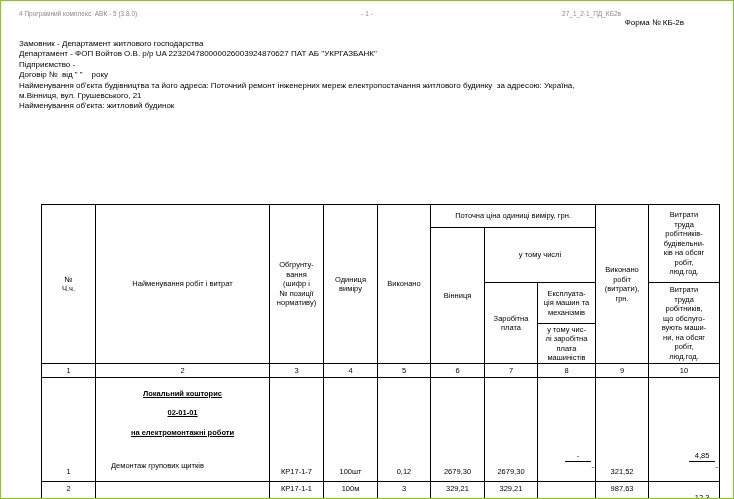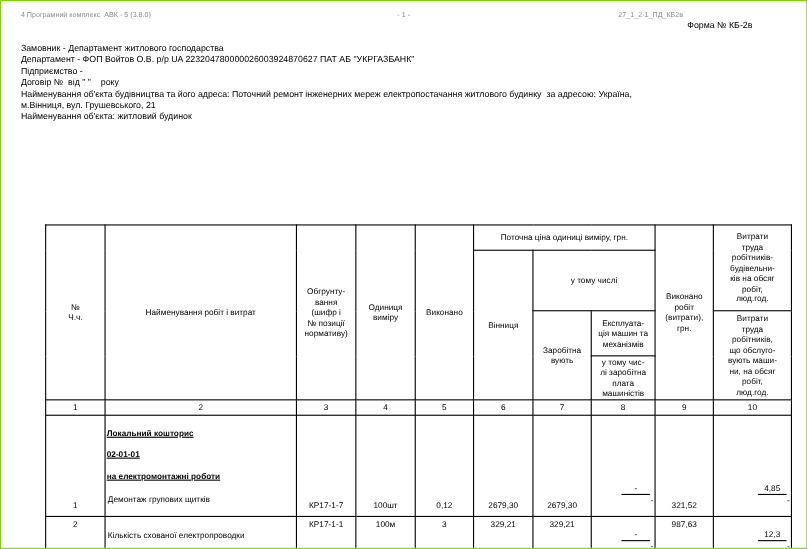--- a/index.html
+++ b/index.html
@@ -31,22 +31,22 @@
     white-space:pre-line; line-height:9.5px; overflow:hidden;
   }
   tr.h1 { height:23px; } tr.h2 { height:55px; } tr.h3 { height:41px; } tr.h4 { height:40px; }
   tr.nrow { height:14px; } tr.nrow td { line-height:12px; }
   tr.r1 { height:46px; } tr.r2 { height:29px; }
 
   tr.r1 td { vertical-align:bottom; padding-bottom:4px; }
   tr.r2 td { vertical-align:top; padding-top:2px; border-bottom:none; }
 
   td.namecell { text-align:left; vertical-align:top !important; padding:1px 1px 0 1px !important; }
-  .sec { text-align:left; font-weight:bold; text-decoration:underline; line-height:10px; }
-  .nm { text-align:left; padding-left:1px; margin-top:2px; line-height:10px; }
+  .sec { text-align:center; font-weight:bold; text-decoration:underline; line-height:10px; }
+  .nm { text-align:left; padding-left:14px; margin-top:14px; line-height:10px; }
 
   td.num { text-align:right; padding-right:3px; }
 
   td.dualcell { padding-bottom:0 !important; }
   .dual { display:flex; flex-direction:column; align-items:flex-end; }
   .dual .top { display:block; border-bottom:1px solid #000; min-width:24px; text-align:center; margin-right:4px; padding:0 1px; }
   .dual .bot { display:block; padding-right:1px; min-height:9px; }
 </style>
 </head>
 <body>
@@ -109,21 +109,21 @@
 ків на обсяг
 робіт,
 люд.год.</td>
     </tr>
     <tr class="h2">
       <td rowspan="3">Вінниця</td>
       <td colspan="2">у тому числі</td>
     </tr>
     <tr class="h3">
       <td rowspan="2">Заробітна
-вують</td>
+плата</td>
       <td>Експлуата-
 ція машин та
 механізмів</td>
       <td rowspan="2">Витрати
 труда
 робітників,
 що обслуго-
 вують маши-
 ни, на обсяг
 робіт,

